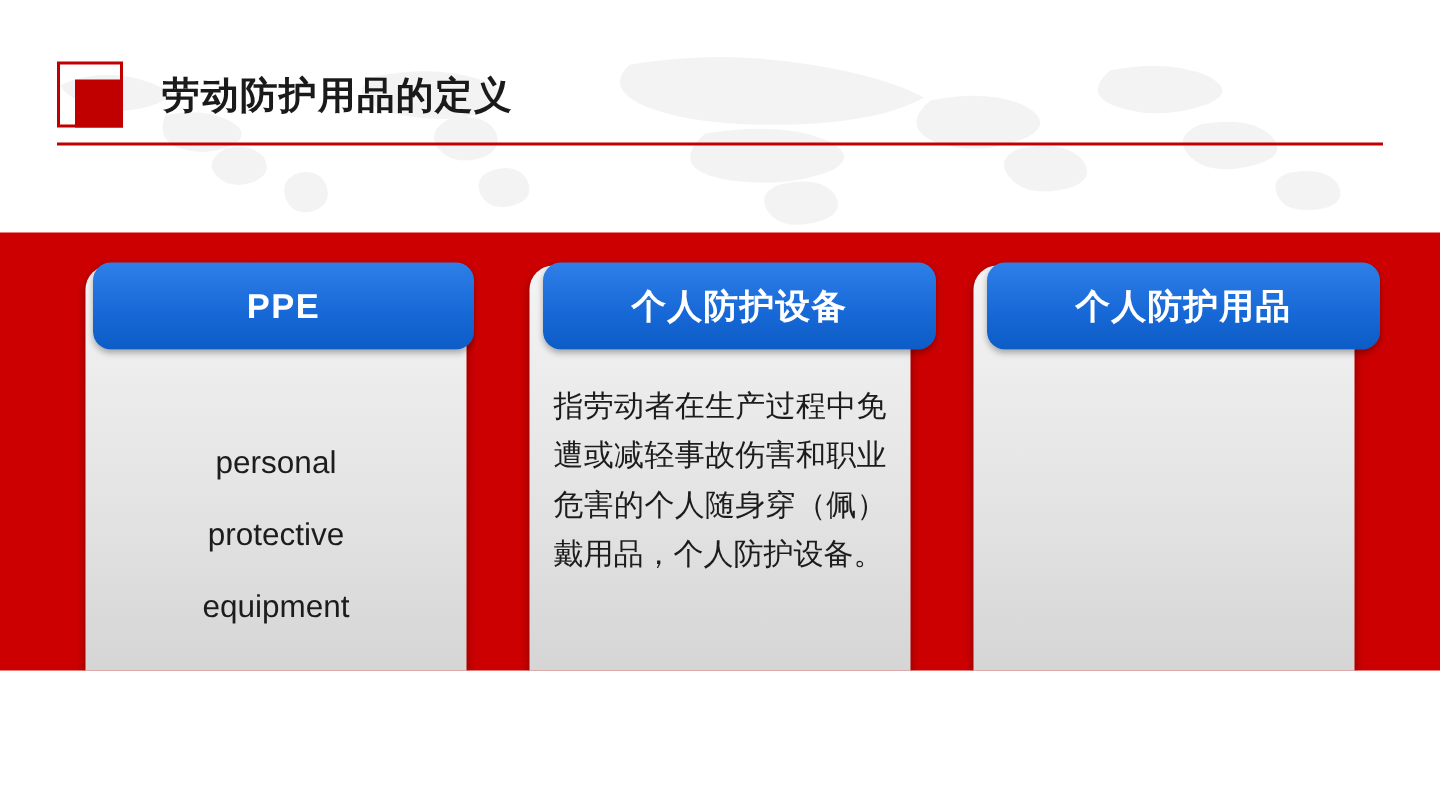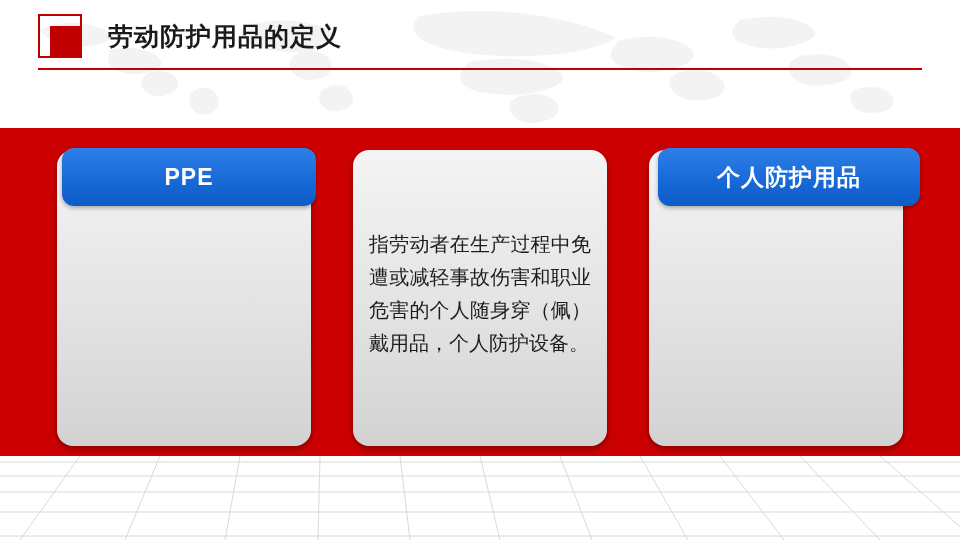--- a/index.html
+++ b/index.html
@@ -10,23 +10,24 @@
     width: 960px;
     height: 540px;
     overflow: hidden;
     font-family: "Liberation Sans", sans-serif;
     background: #ffffff;
   }
 
   .slide {
     position: relative;
     width: 960px;
-    height: 540px;
+    height: 420px;
     background: #ffffff;
     overflow: hidden;
+    margin-top: 27px;
   }
 
   
   .world-map {
     position: absolute;
     left: 0;
     top: 0;
     width: 960px;
     height: 130px;
     opacity: 0.5;
@@ -231,24 +232,30 @@
         <line x1="880" y1="0" x2="975" y2="84"></line>
       </g>
     </svg>
   </div>
 
   <div class="card card-1">
     <div class="card-head">
       <span class="card-head-text">PPE</span>
     </div>
     <div class="card-body centered">
+      <div class="card-text-en">personal</div>
+      <div class="card-text-en">protective</div>
+      <div class="card-text-en">equipment</div>
     </div>
   </div>
 
   <div class="card card-2">
+    <div class="card-head">
+      <span class="card-head-text">个人防护设备</span>
+    </div>
     <div class="card-body">
       <div class="card-text">指劳动者在生产过程中免遭或减轻事故伤害和职业危害的个人随身穿（佩）戴用品，个人防护设备。</div>
     </div>
   </div>
 
   <div class="card card-3">
     <div class="card-head">
       <span class="card-head-text">个人防护用品</span>
     </div>
   </div>

